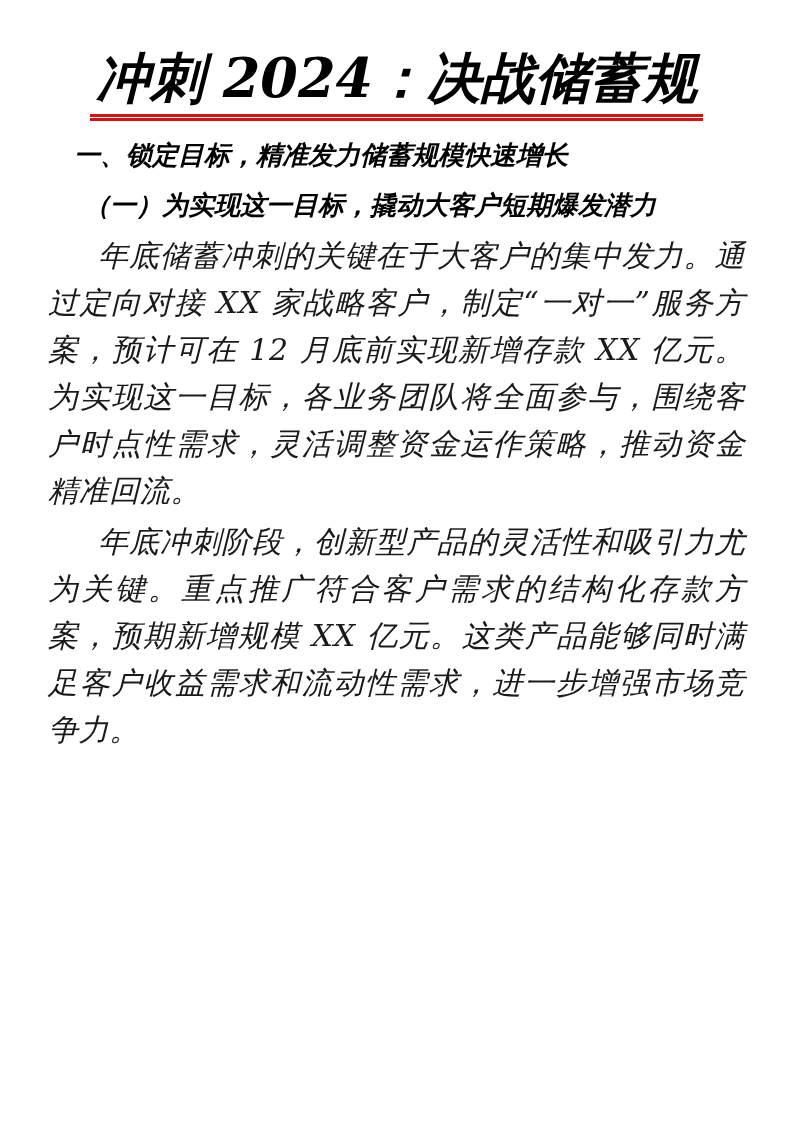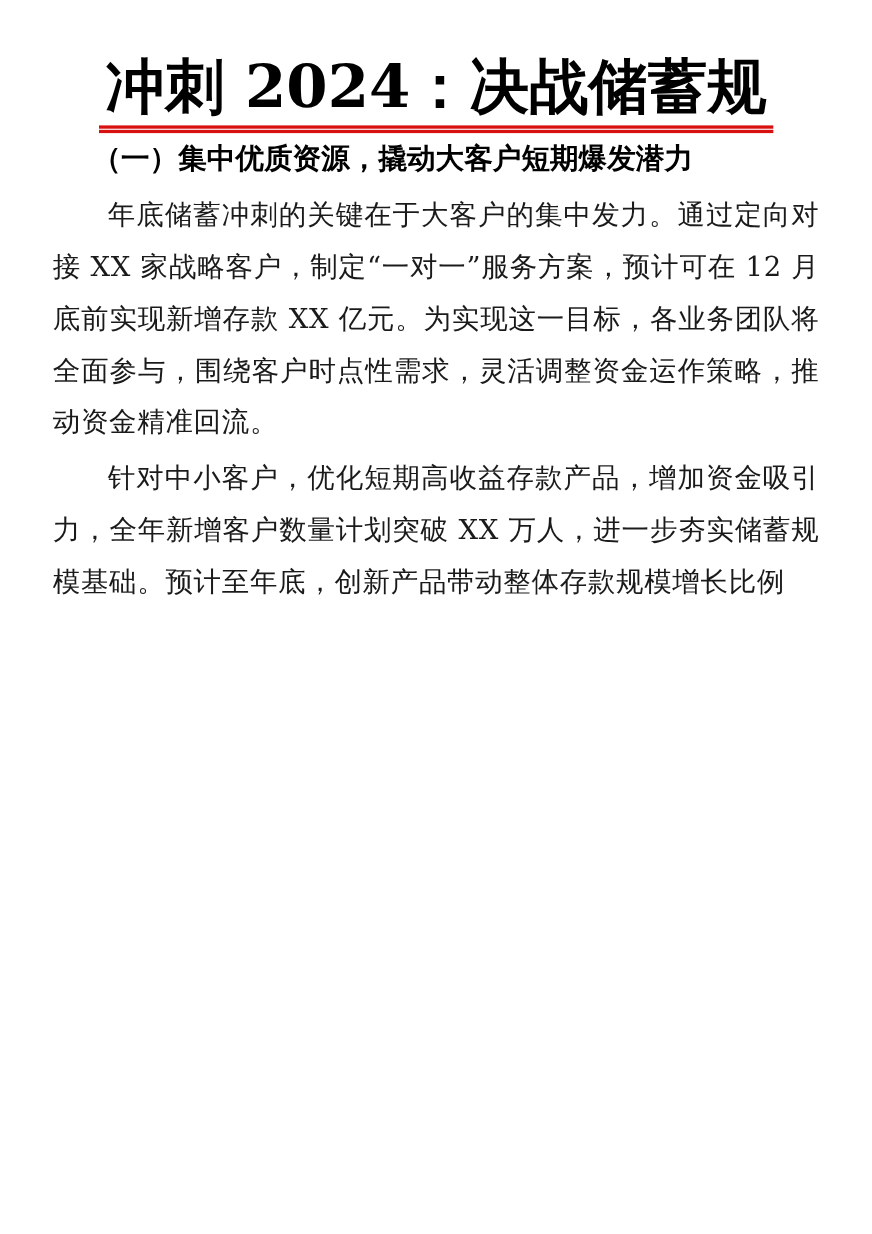--- a/index.html
+++ b/index.html
@@ -14,20 +14,21 @@
     font-family: "DejaVu Serif", "Liberation Serif", serif;
     color: #000000;
   }
   .page {
     position: relative;
     width: 793px;
     height: 972px;
     background: #ffffff;
     box-sizing: border-box;
     padding: 0;
+    font-style: italic;
   }
   .doc-title {
     margin: 0;
     padding: 42px 22px 0 22px;
     text-align: center;
     font-family: "DejaVu Serif", "Liberation Serif", serif;
     font-weight: 700;
     font-size: 54px;
     line-height: 72px;
     letter-spacing: 0px;
@@ -80,21 +81,21 @@
     font-weight: 700;
     font-size: 26px;
     line-height: 46px;
     text-indent: 36px;
     color: #000000;
   }
   .para {
     margin: 0;
     padding: 4px 0 0 0;
     font-family: "DejaVu Serif", "Liberation Serif", serif;
-    font-size: 25px;
+    font-size: 30px;
     line-height: 47px;
     text-indent: 50px;
     text-align: justify;
     text-justify: inter-character;
     letter-spacing: 0.6px;
     color: #1a1a1a;
   }
   .para:last-child {
     text-align: justify;
   }
@@ -102,18 +103,19 @@
 </head>
 <body>
 
 <div class="page">
 
   <h1 class="doc-title">
     <span class="title-line line-1"><span class="tl-inner" style="--rule-color: #d8100f;">冲刺 2024：决战储蓄规</span></span>
   </h1>
 
   <div class="body-region">
-    <h3 class="heading-2">（一）集中优质资源，撬动大客户短期爆发潜力</h3>
+    <h2 class="heading-1">一、锁定目标，精准发力储蓄规模快速增长</h2>
+    <h3 class="heading-2">（一）为实现这一目标，撬动大客户短期爆发潜力</h3>
     <p class="para">年底储蓄冲刺的关键在于大客户的集中发力。通过定向对接 XX 家战略客户，制定“一对一”服务方案，预计可在 12 月底前实现新增存款 XX 亿元。为实现这一目标，各业务团队将全面参与，围绕客户时点性需求，灵活调整资金运作策略，推动资金精准回流。</p>
-    <p class="para">针对中小客户，优化短期高收益存款产品，增加资金吸引力，全年新增客户数量计划突破 XX 万人，进一步夯实储蓄规模基础。预计至年底，创新产品带动整体存款规模增长比例</p>
+    <p class="para">年底冲刺阶段，创新型产品的灵活性和吸引力尤为关键。重点推广符合客户需求的结构化存款方案，预期新增规模 XX 亿元。这类产品能够同时满足客户收益需求和流动性需求，进一步增强市场竞争力。</p>
   </div>
 
 </div>
 
 </body></html>

